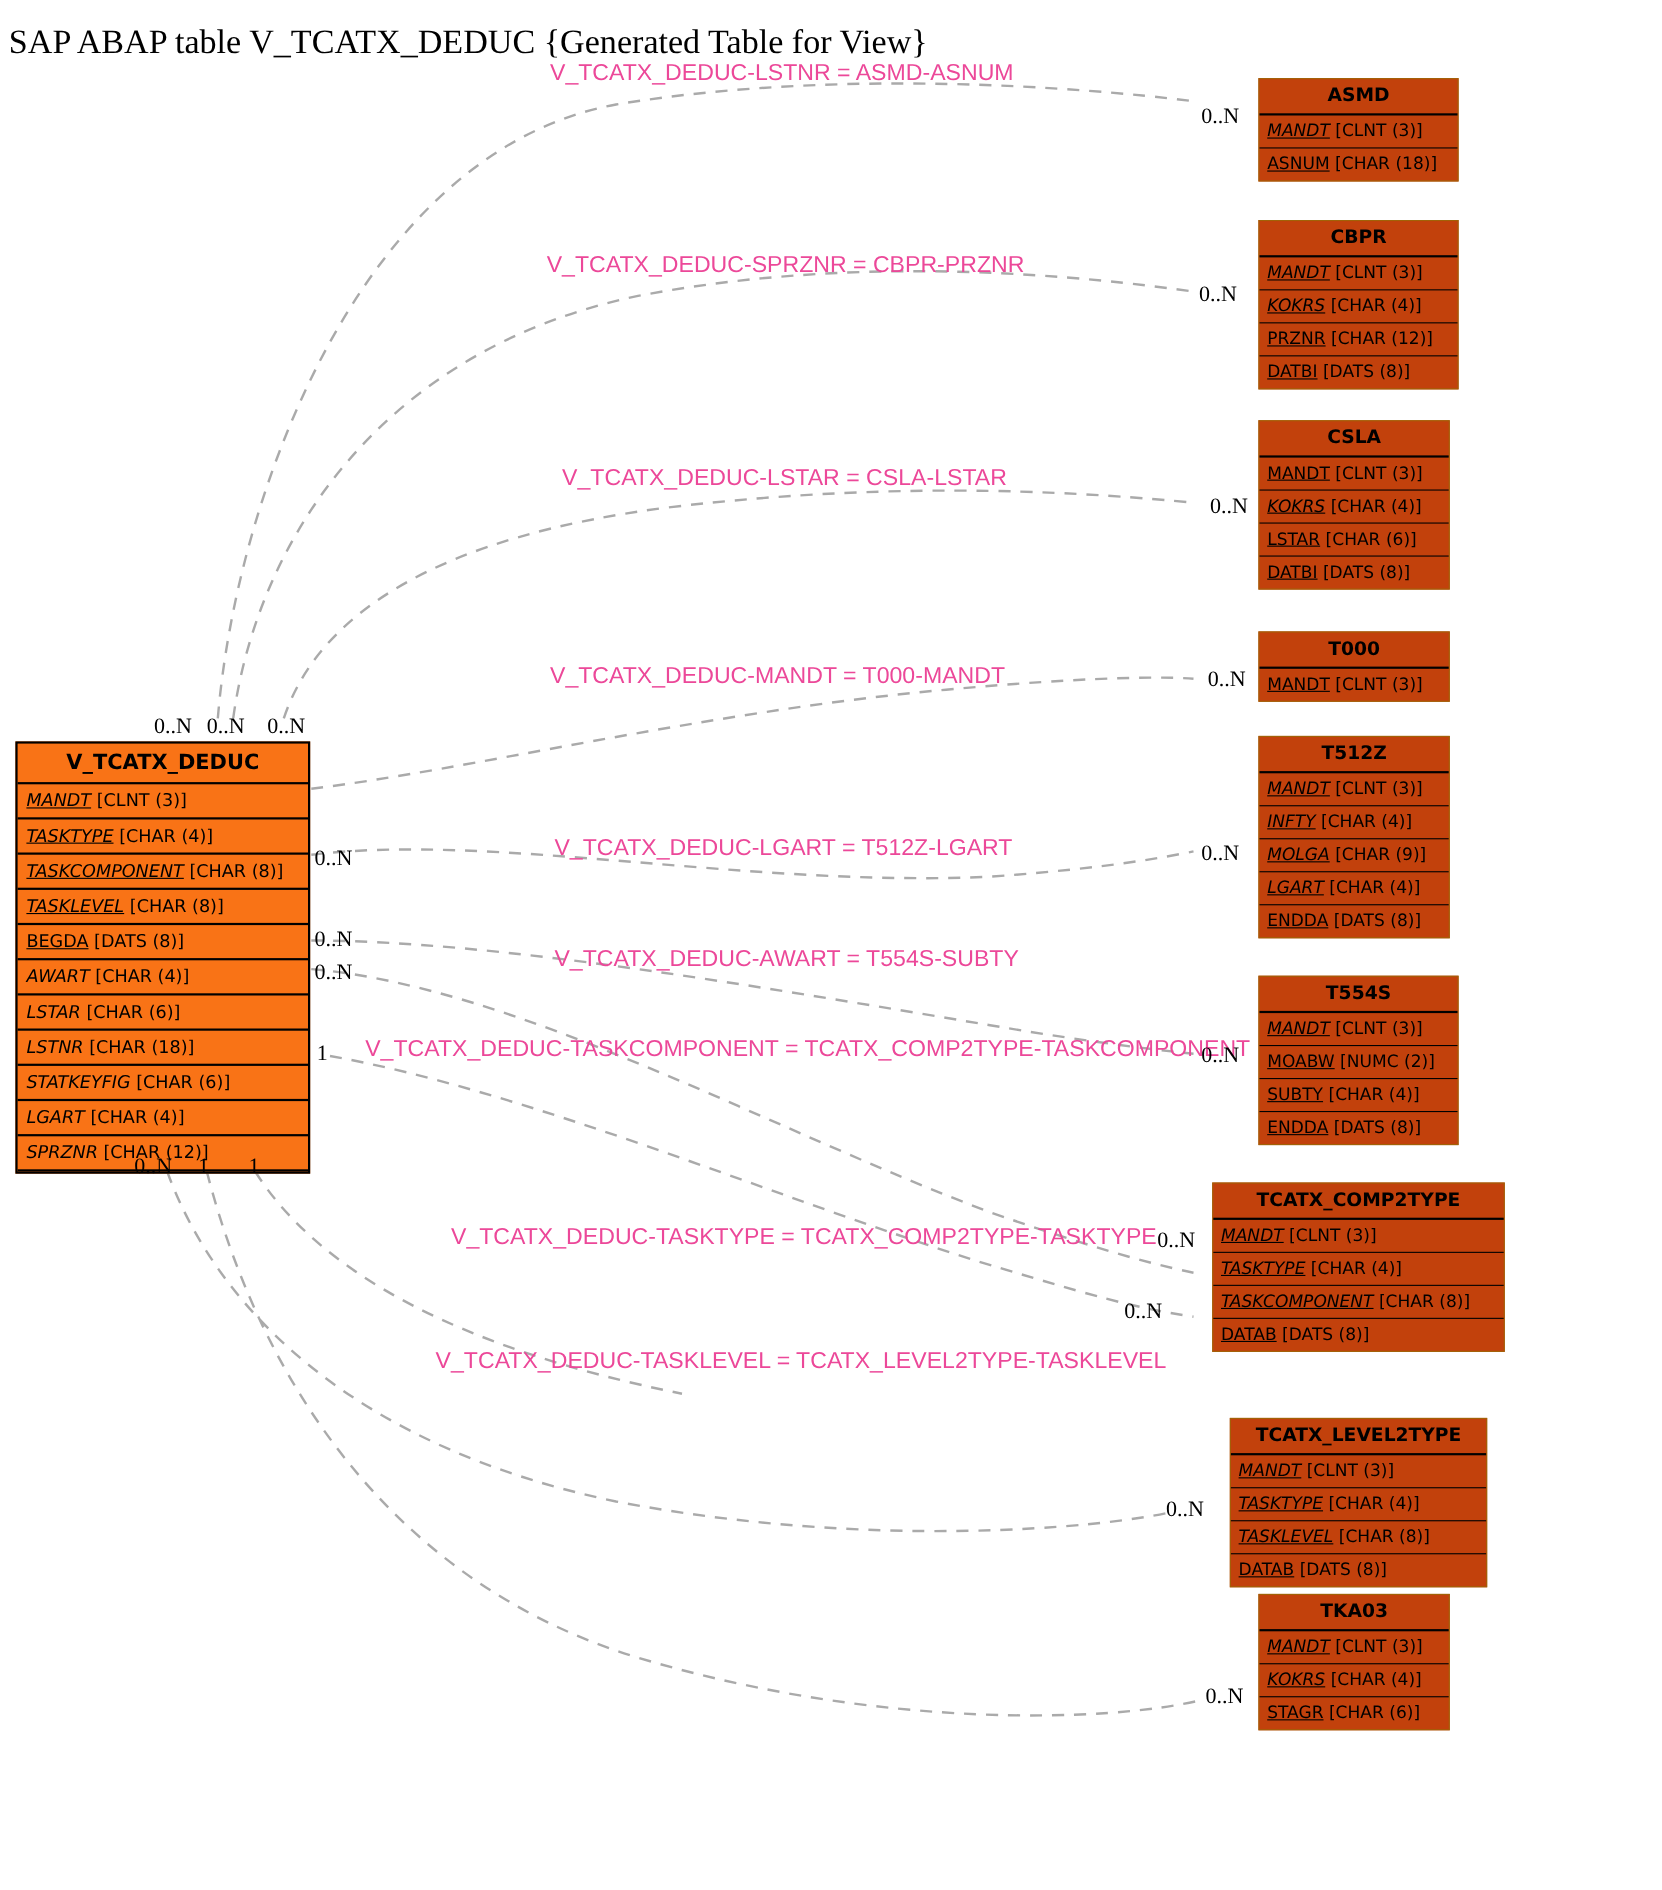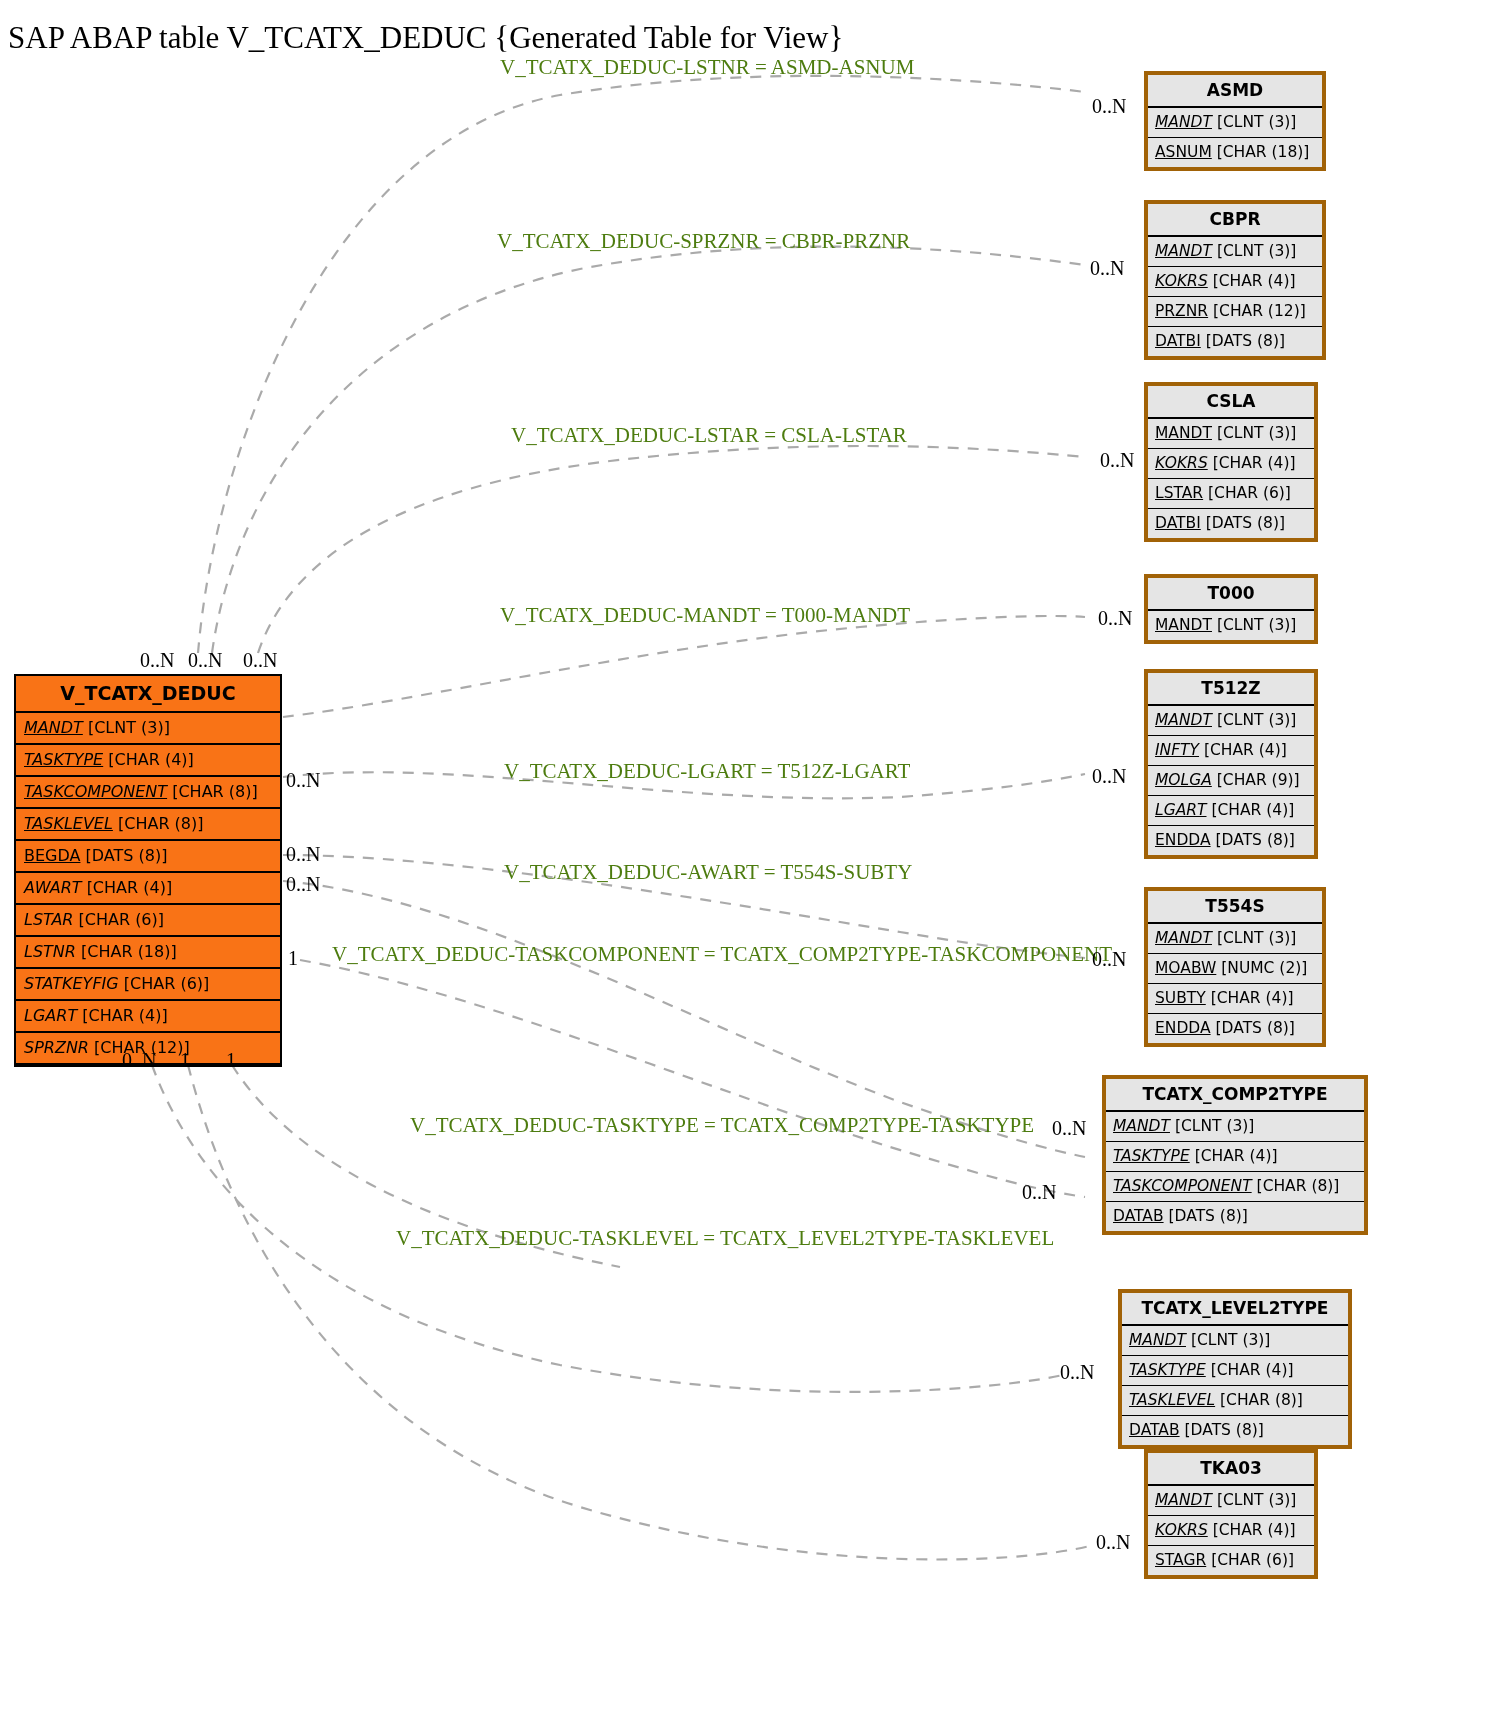--- a/index.html
+++ b/index.html
@@ -35,22 +35,22 @@
     font-family: "Liberation Serif", serif;
     font-size: 31px;
     line-height: 38px;
     white-space: nowrap;
     color: #000;
   }
   
   .entity {
     position: absolute;
     box-sizing: border-box;
-    border: 4px solid #a16207;
-    background: #e5e5e5;
+    border: 1px solid #a16207;
+    background: #c2410c;
   }
   .entity.main {
     background: #f97316;
     border: 2px solid #000000;
   }
   .entity-title {
     font-family: "DejaVu Sans", sans-serif;
     font-weight: bold;
     font-size: 17px;
     text-align: center;
@@ -81,25 +81,25 @@
   .fname { }
   .fname.key {
     text-decoration: underline;
   }
   .fname.ital {
     font-style: italic;
   }
   
   .rel-label {
     position: absolute;
-    font-family: Liberation Serif, serif;
+    font-family: Liberation Sans, sans-serif;
     font-size: 21px;
     line-height: 24px;
     white-space: nowrap;
-    color: #4d7c0f;
+    color: #ec4899;
   }
   
   .card {
     position: absolute;
     font-family: "Liberation Serif", serif;
     font-size: 20px;
     line-height: 22px;
     white-space: nowrap;
     color: #000;
   }

